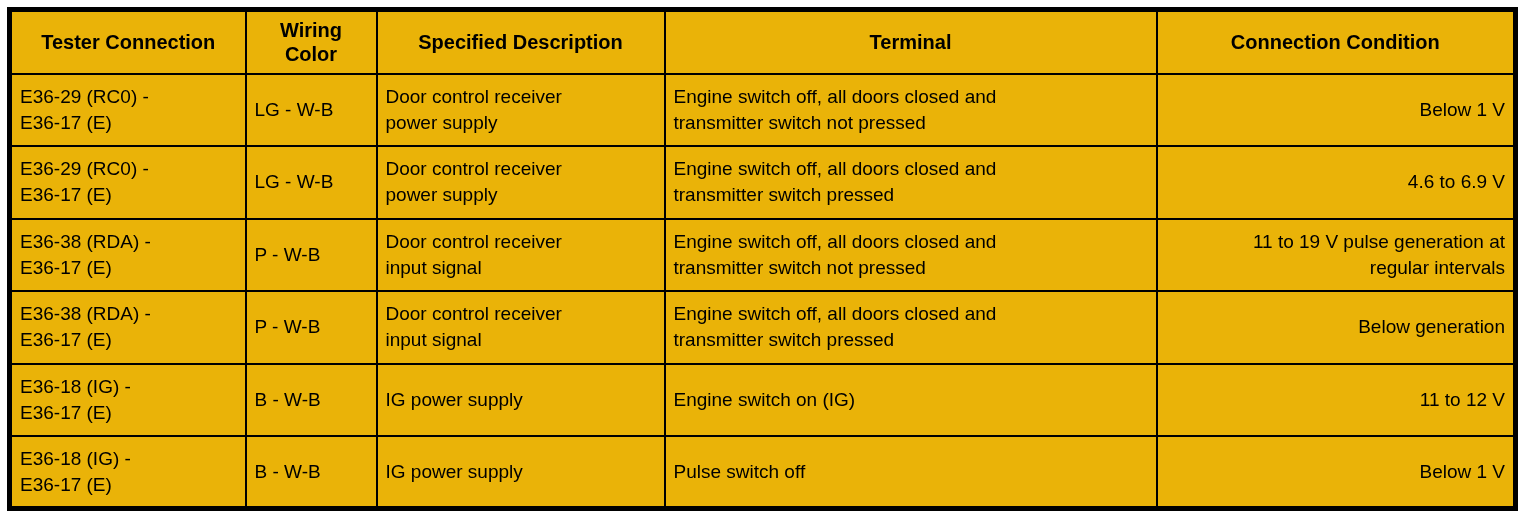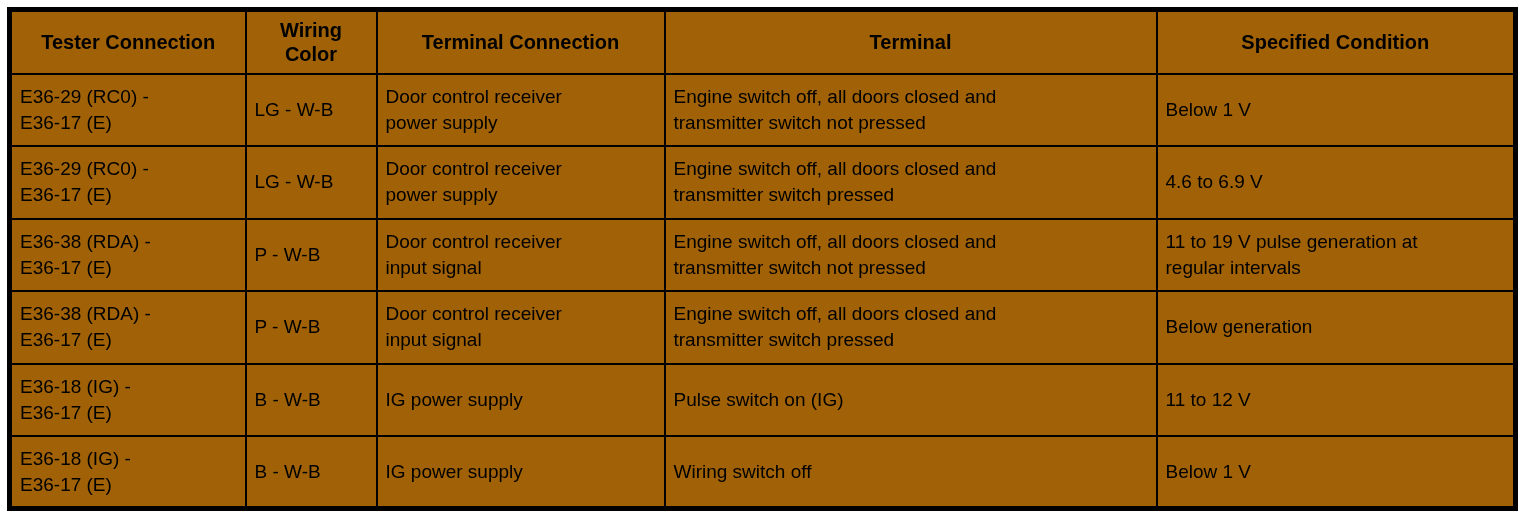--- a/index.html
+++ b/index.html
@@ -16,21 +16,21 @@
     box-sizing: border-box;
     padding: 7px 7px 7px 7px;
     background: #ffffff;
   }
   table.spec-table {
     width: 100%;
     height: 504px;
     border-collapse: collapse;
     table-layout: fixed;
     border: 5px solid #000000;
-    background: #a16207;
+    background: #eab308;
   }
   table.spec-table th,
   table.spec-table td {
     border: 2px solid #000000;
     font-size: 19px;
     line-height: 26px;
     padding: 4px 8px;
     vertical-align: middle;
     white-space: pre-line;
     overflow: hidden;
@@ -45,21 +45,21 @@
   table.spec-table th {
     font-weight: bold;
     font-size: 20px;
     text-align: center;
     line-height: 24px;
   }
   td.cell-left {
     text-align: left;
   }
   td.cell-center {
-    text-align: left;
+    text-align: right;
   }
   col.c-tester  { width: 236px; }
   col.c-wiring  { width: 131px; }
   col.c-term    { width: 288px; }
   col.c-cond    { width: 492px; }
   col.c-spec    { width: 359px; }
 </style>
 </head>
 <body>
 
@@ -70,23 +70,23 @@
       <col class="c-wiring">
       <col class="c-term">
       <col class="c-cond">
       <col class="c-spec">
     </colgroup>
     <thead>
       <tr>
         <th>Tester Connection</th>
         <th>Wiring
 Color</th>
-        <th>Terminal Connection</th>
+        <th>Specified Description</th>
         <th>Terminal</th>
-        <th>Specified Condition</th>
+        <th>Connection Condition</th>
       </tr>
     </thead>
     <tbody>
       <tr>
         <td class="cell-left">E36-29 (RC0) -
 E36-17 (E)</td>
         <td class="cell-left">LG - W-B</td>
         <td class="cell-left">Door control receiver
 power supply</td>
         <td class="cell-left">Engine switch off, all doors closed and
@@ -122,26 +122,26 @@
 input signal</td>
         <td class="cell-left">Engine switch off, all doors closed and
 transmitter switch pressed</td>
         <td class="cell-center">Below generation</td>
       </tr>
       <tr>
         <td class="cell-left">E36-18 (IG) -
 E36-17 (E)</td>
         <td class="cell-left">B - W-B</td>
         <td class="cell-left">IG power supply</td>
-        <td class="cell-left">Pulse switch on (IG)</td>
+        <td class="cell-left">Engine switch on (IG)</td>
         <td class="cell-center">11 to 12 V</td>
       </tr>
       <tr>
         <td class="cell-left">E36-18 (IG) -
 E36-17 (E)</td>
         <td class="cell-left">B - W-B</td>
         <td class="cell-left">IG power supply</td>
-        <td class="cell-left">Wiring switch off</td>
+        <td class="cell-left">Pulse switch off</td>
         <td class="cell-center">Below 1 V</td>
       </tr>
     </tbody>
   </table>
 </div>
 
 </body></html>

